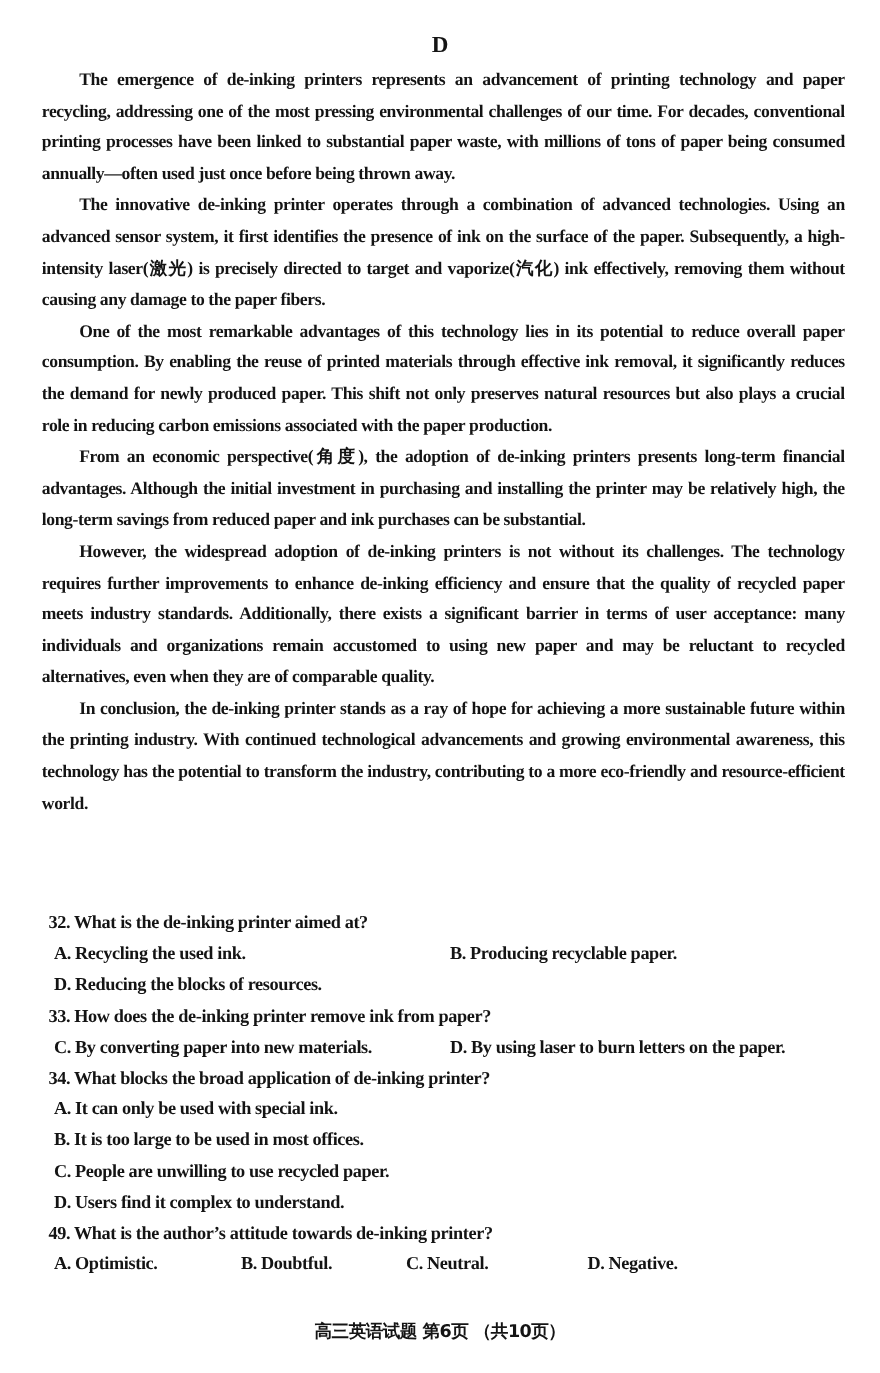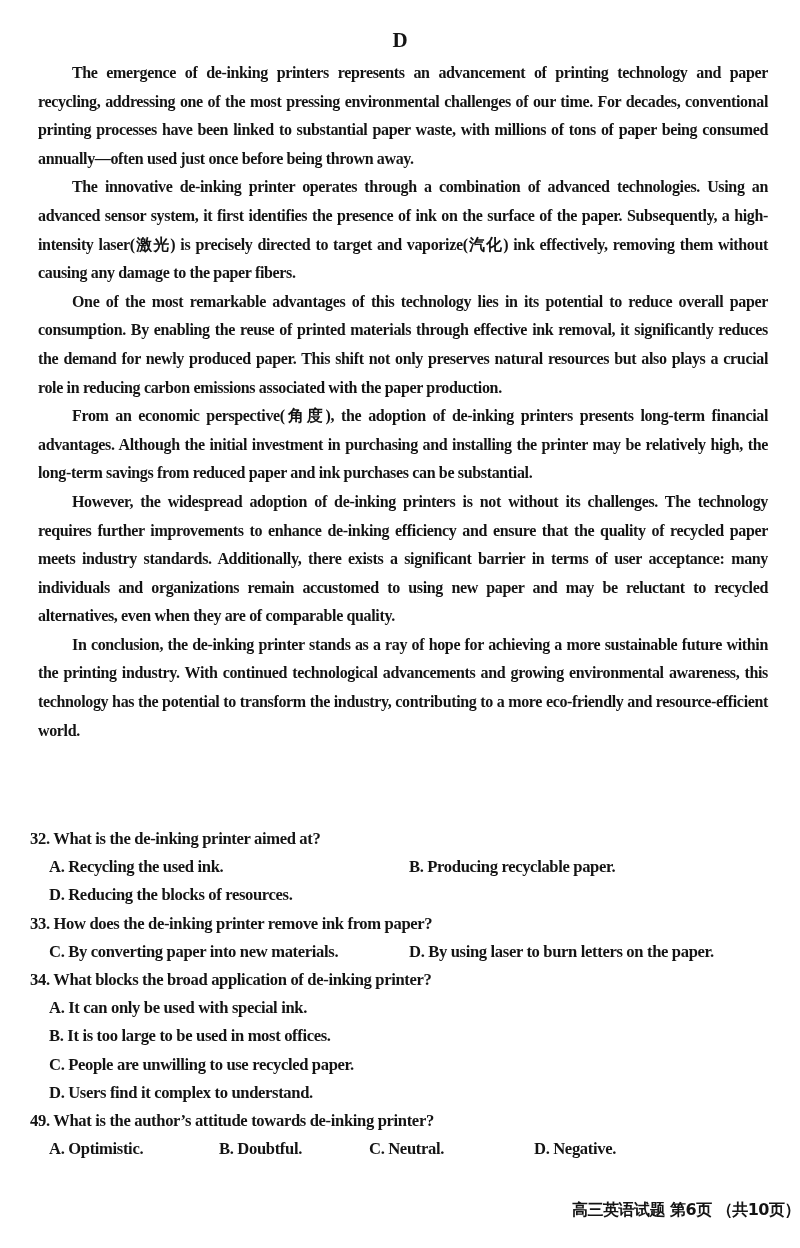--- a/index.html
+++ b/index.html
@@ -19,31 +19,31 @@
     font-size: 16px; line-height: 28.6px; font-weight: bold;
     letter-spacing: -0.35px;
   }
   .passage p {
     margin: 0; text-align: justify; text-indent: 34px;
   }
   .questions {
     position: absolute; left: 30px; width: 740px; top: 825px;
     font-size: 16.6px; font-weight: bold; letter-spacing: -0.35px;
   }
-  .q-stem { height: 28.2px; line-height: 28.2px; white-space: nowrap; }
+  .q-stem { height: 28.2px; line-height: 28.2px; white-space: nowrap; margin-left: 14px; }
   .opt-row { display: flex; height: 28.2px; line-height: 28.2px; padding-left: 19px; white-space: nowrap; }
   .opt-row.two .opt { width: 360px; }
   .opt-row.four .opt { width: 170px; flex: none; }
   .opt-row.four .opt:nth-child(2) { width: 150px; }
   .opt-row.four .opt:nth-child(3) { width: 165px; }
   .opt-single { height: 28.2px; line-height: 28.2px; padding-left: 19px; white-space: nowrap; }
   .q-block { margin-bottom: 0; }
   .footer {
     position: absolute; left: 0; width: 800px; top: 1199px;
-    text-align: right; font-size: 16px; font-weight: bold; line-height: 22px;
+    text-align: center; font-size: 16px; font-weight: bold; line-height: 22px;
     font-family: "DejaVu Sans", sans-serif; letter-spacing: -0.5px;
   }
 </style>
 </head>
 <body>
 
 <div class="page">
 
   <div class="section-title">D</div>
 

